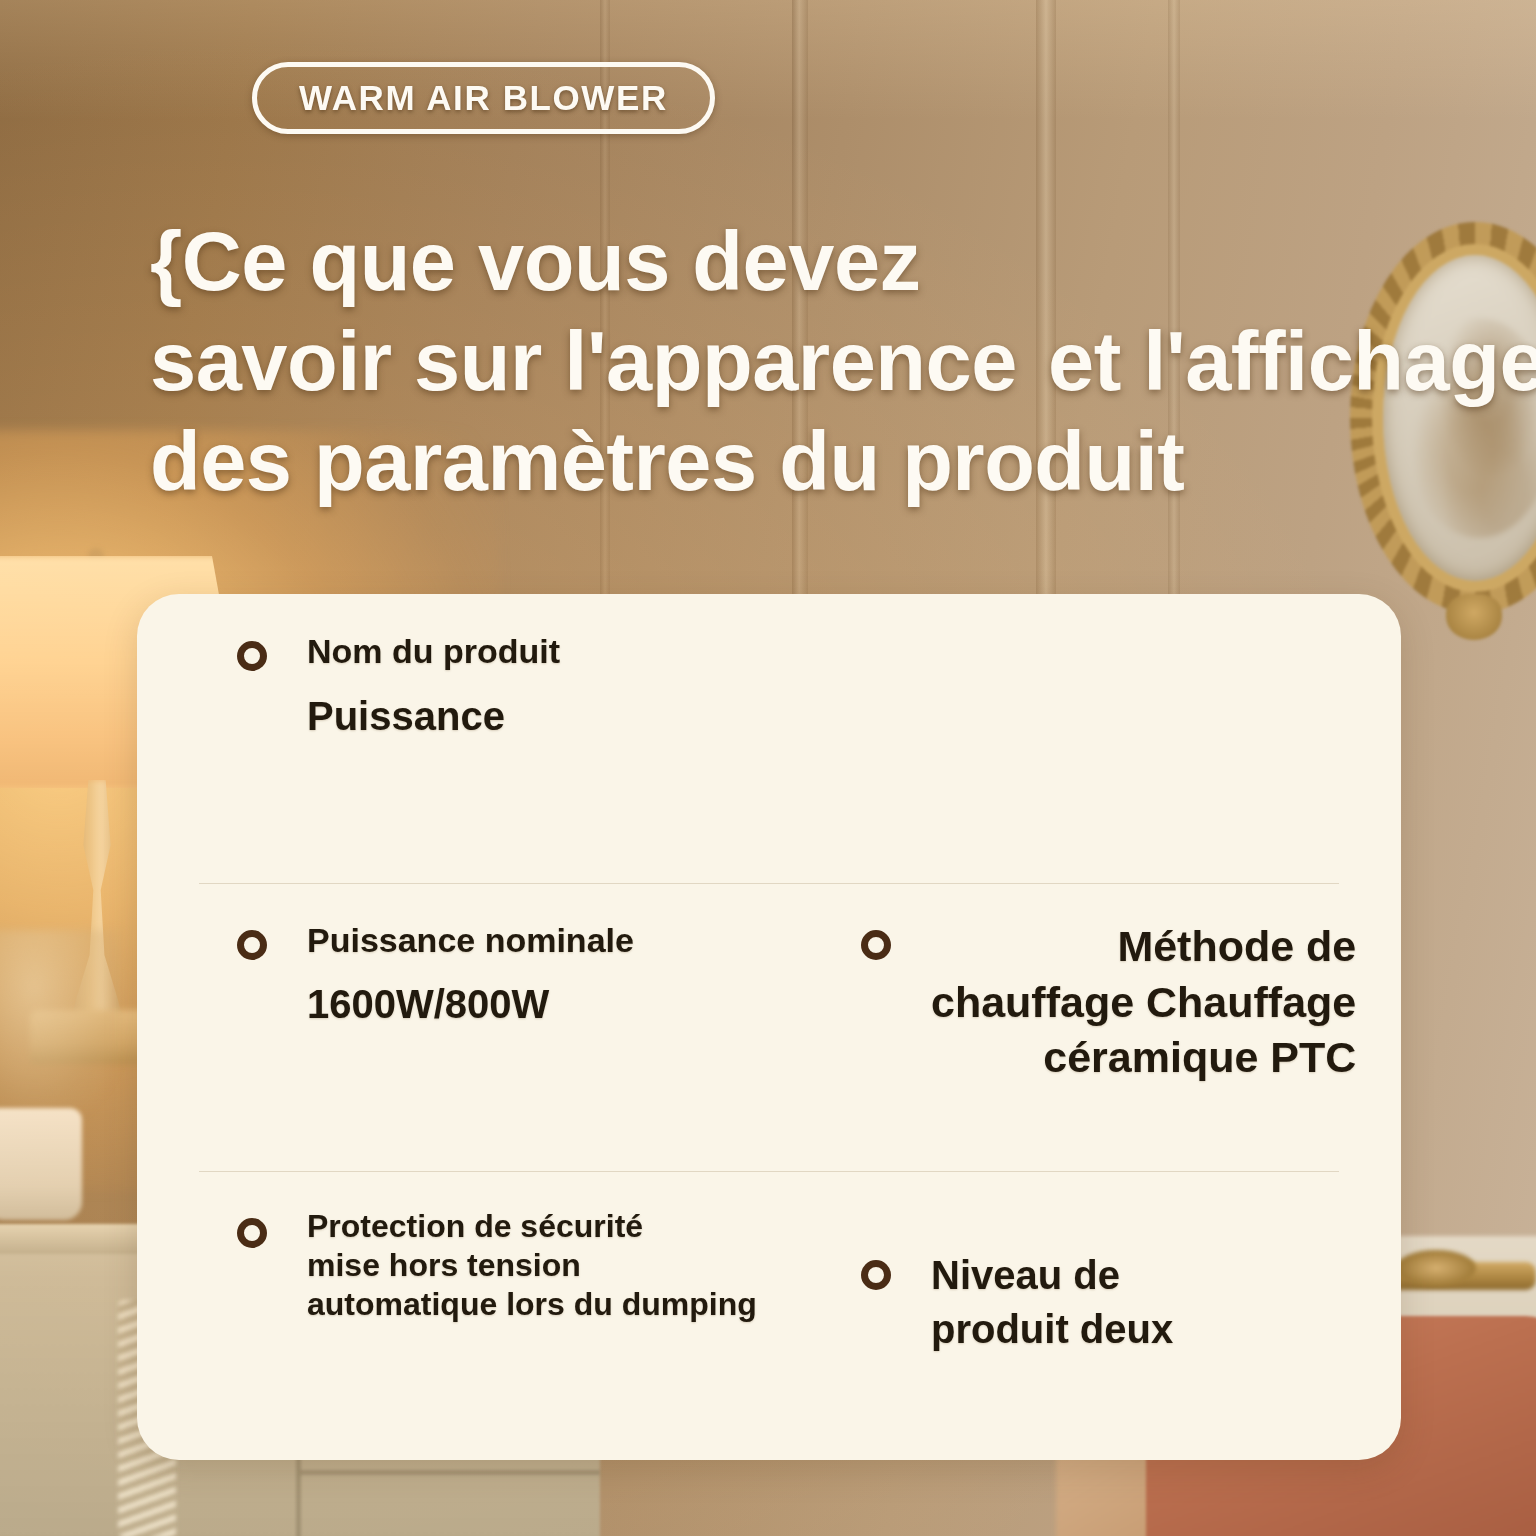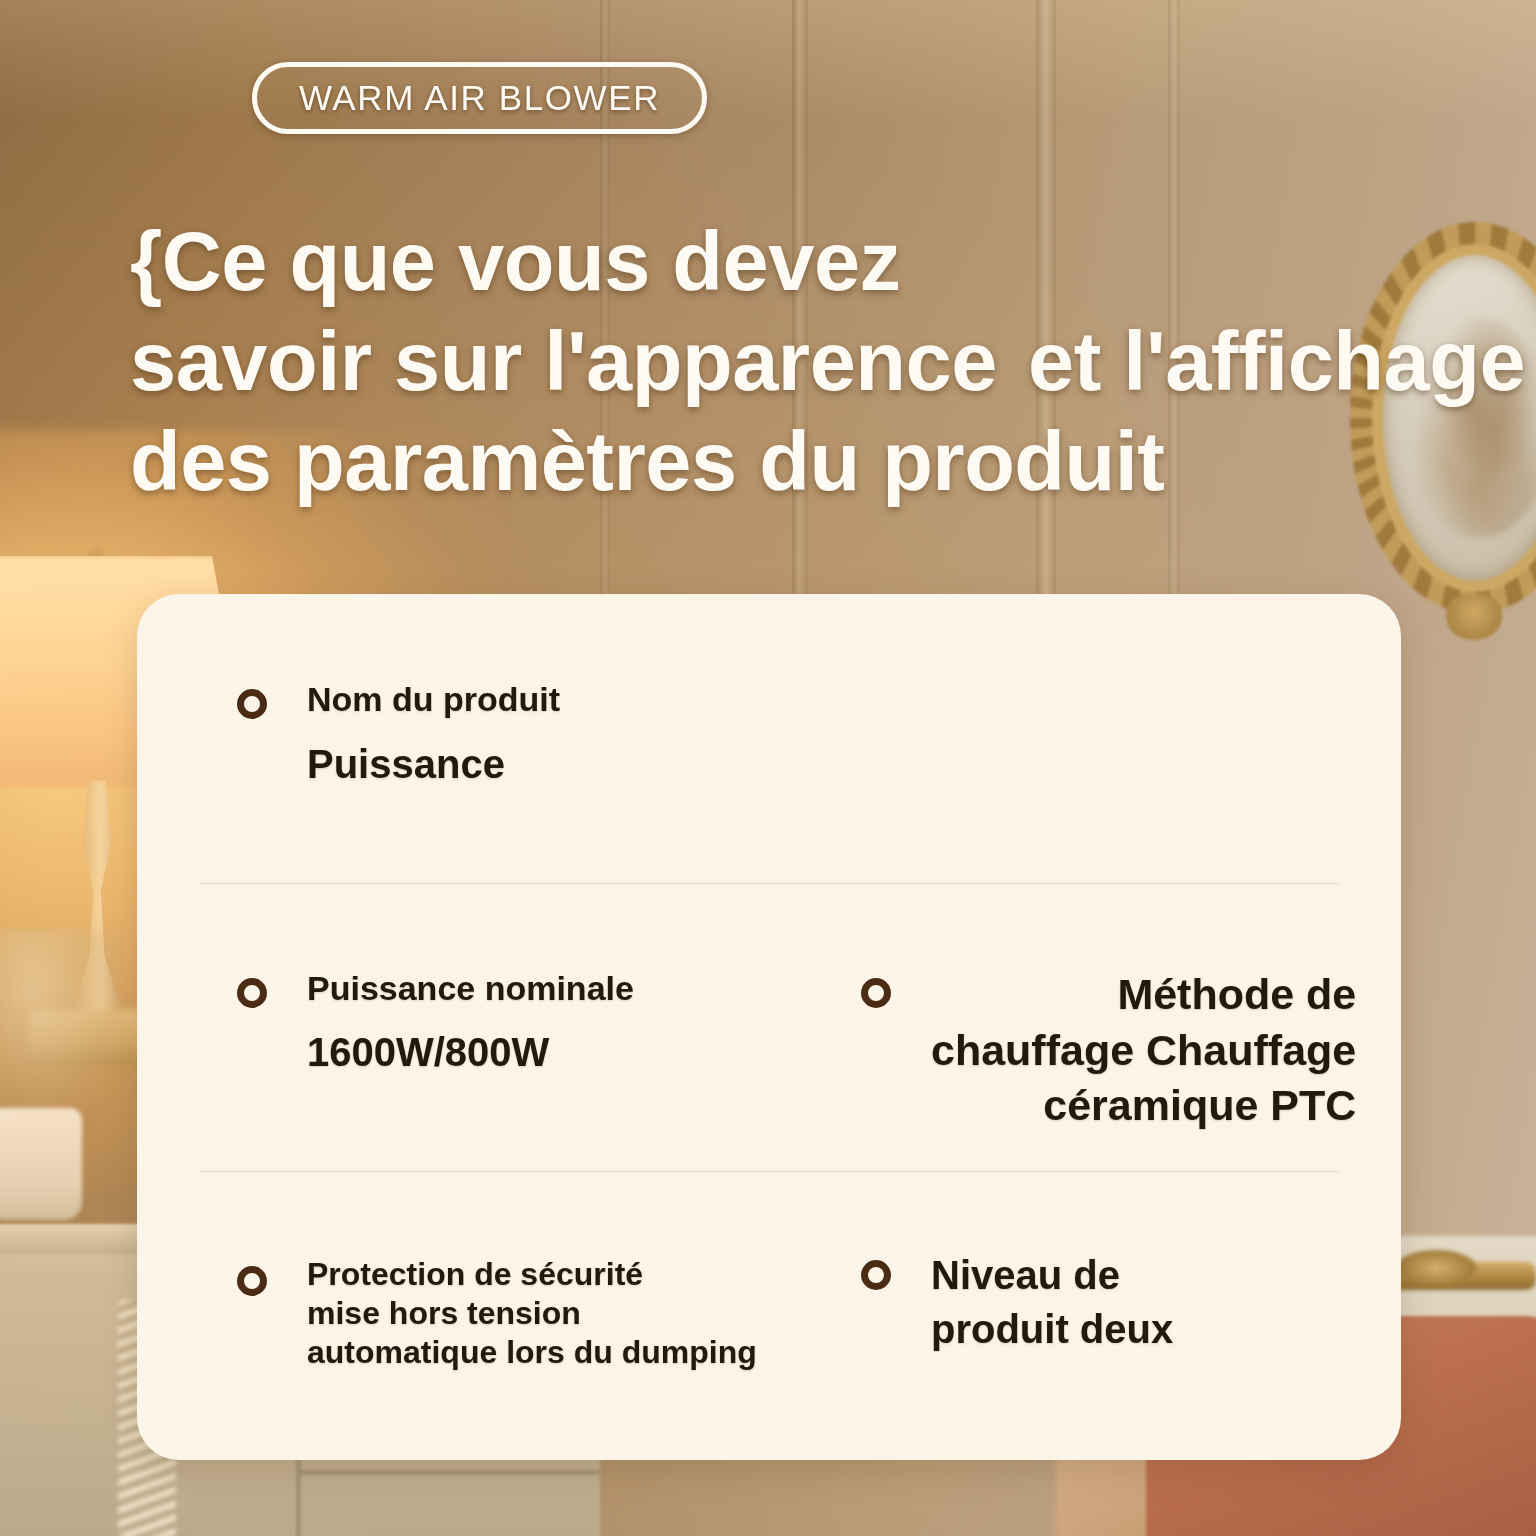--- a/index.html
+++ b/index.html
@@ -236,40 +236,40 @@
   .badge {
     position: absolute;
     left: 252px; top: 62px;
     height: 72px;
     padding: 0 42px;
     display: flex; align-items: center; justify-content: center;
     border: 5px solid #fdfaf3;
     border-radius: 40px;
     color: #fdfaf3;
     font-size: 35px;
-    font-weight: normal;
+    font-weight: bold;
     letter-spacing: 1.6px;
     text-shadow: 0 2px 4px rgba(70,44,16,.55);
     box-shadow: 0 2px 7px rgba(70,44,16,.35);
     white-space: nowrap;
   }
 
   
   .headline {
     position: absolute;
     left: 130px; top: 212px;
     width: 1330px;
     color: #fdfaf3;
     font-size: 83px;
     font-weight: bold;
     line-height: 1.2;
     letter-spacing: -0.5px;
     text-shadow: 0 3px 7px rgba(78,50,20,.50);
   }
-  .hl-line { position: relative; white-space: nowrap; }
+  .hl-line { position: relative; white-space: nowrap; margin-left: 20px; }
 
   
   .hl-line.overlap { height: 100px; }
   .hl-run { position: absolute; left: 0; top: 0; white-space: nowrap; }
   .hl-run.second { left: 898px; }
 
   
   .spec-card {
     position: absolute;
     left: 137px; top: 594px;
@@ -292,21 +292,21 @@
     content: "";
     position: absolute;
     left: 62px; right: 62px; top: 0;
     height: 1px;
     background: rgba(168,146,110,.30);
   }
 
   .spec-cell {
     display: flex;
     align-items: flex-start;
-    padding-top: 84px;
+    padding-top: 36px;
   }
   .spec-cell.left  { width: 628px; padding-left: 100px; }
   .spec-cell.right { width: 636px; padding-left: 96px; }
 
   .marker {
     flex: 0 0 auto;
     width: 30px; height: 30px;
     margin-top: 11px;
     margin-right: 40px;
     border: 7px solid #4a2c15;

